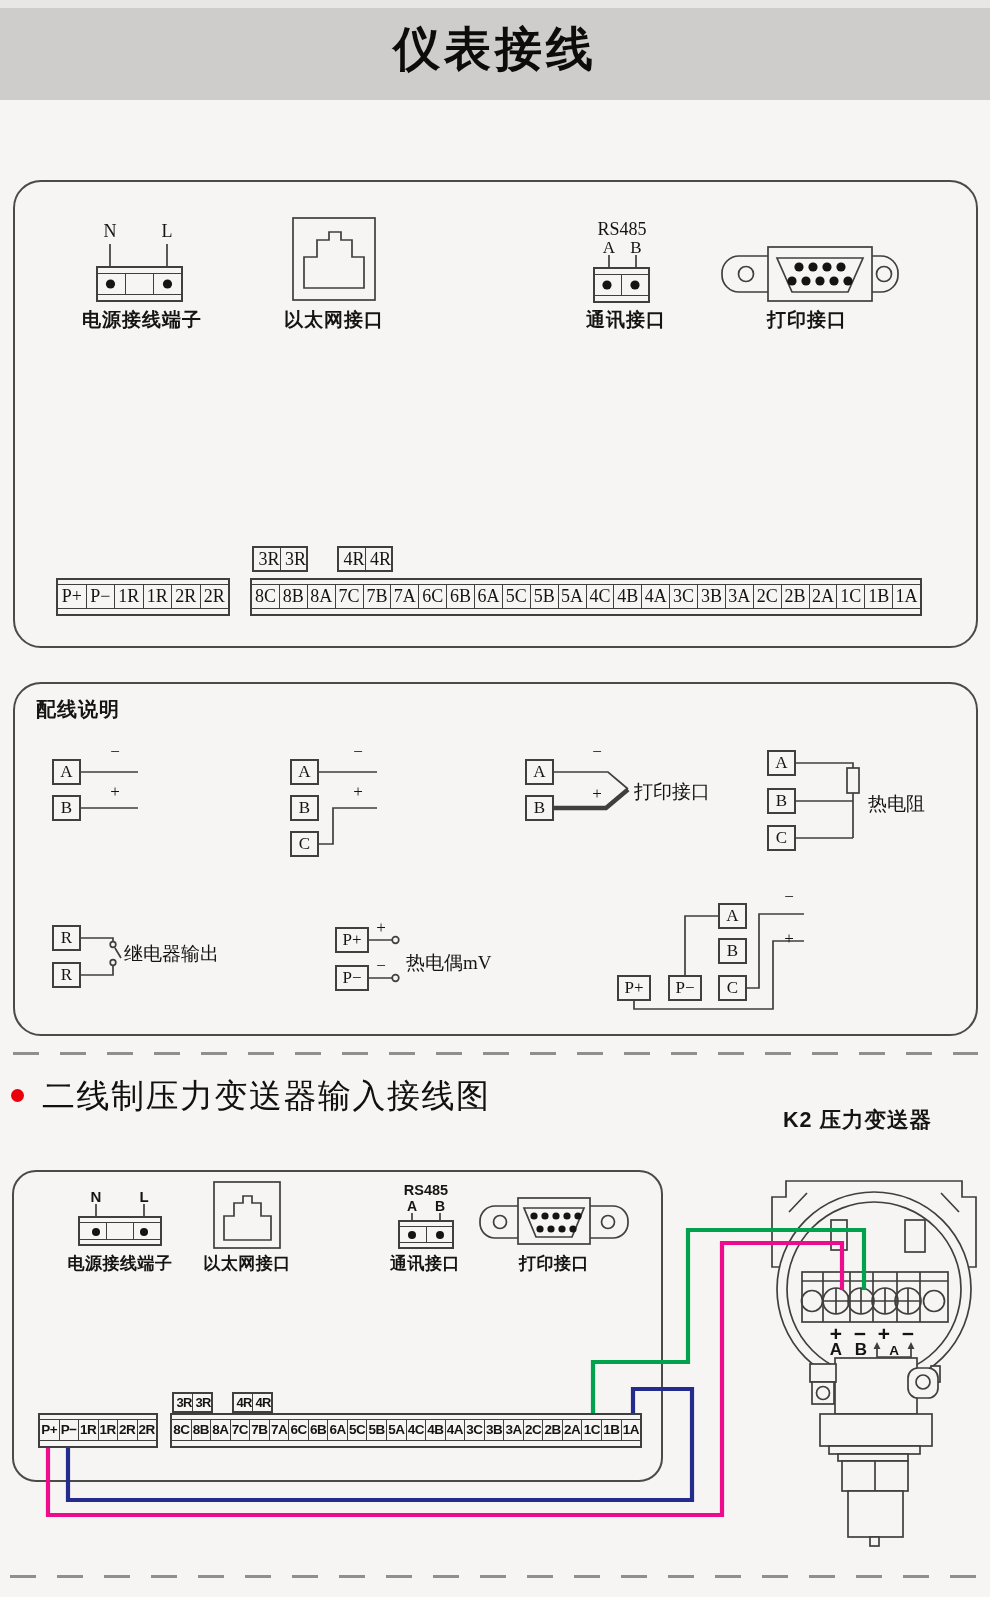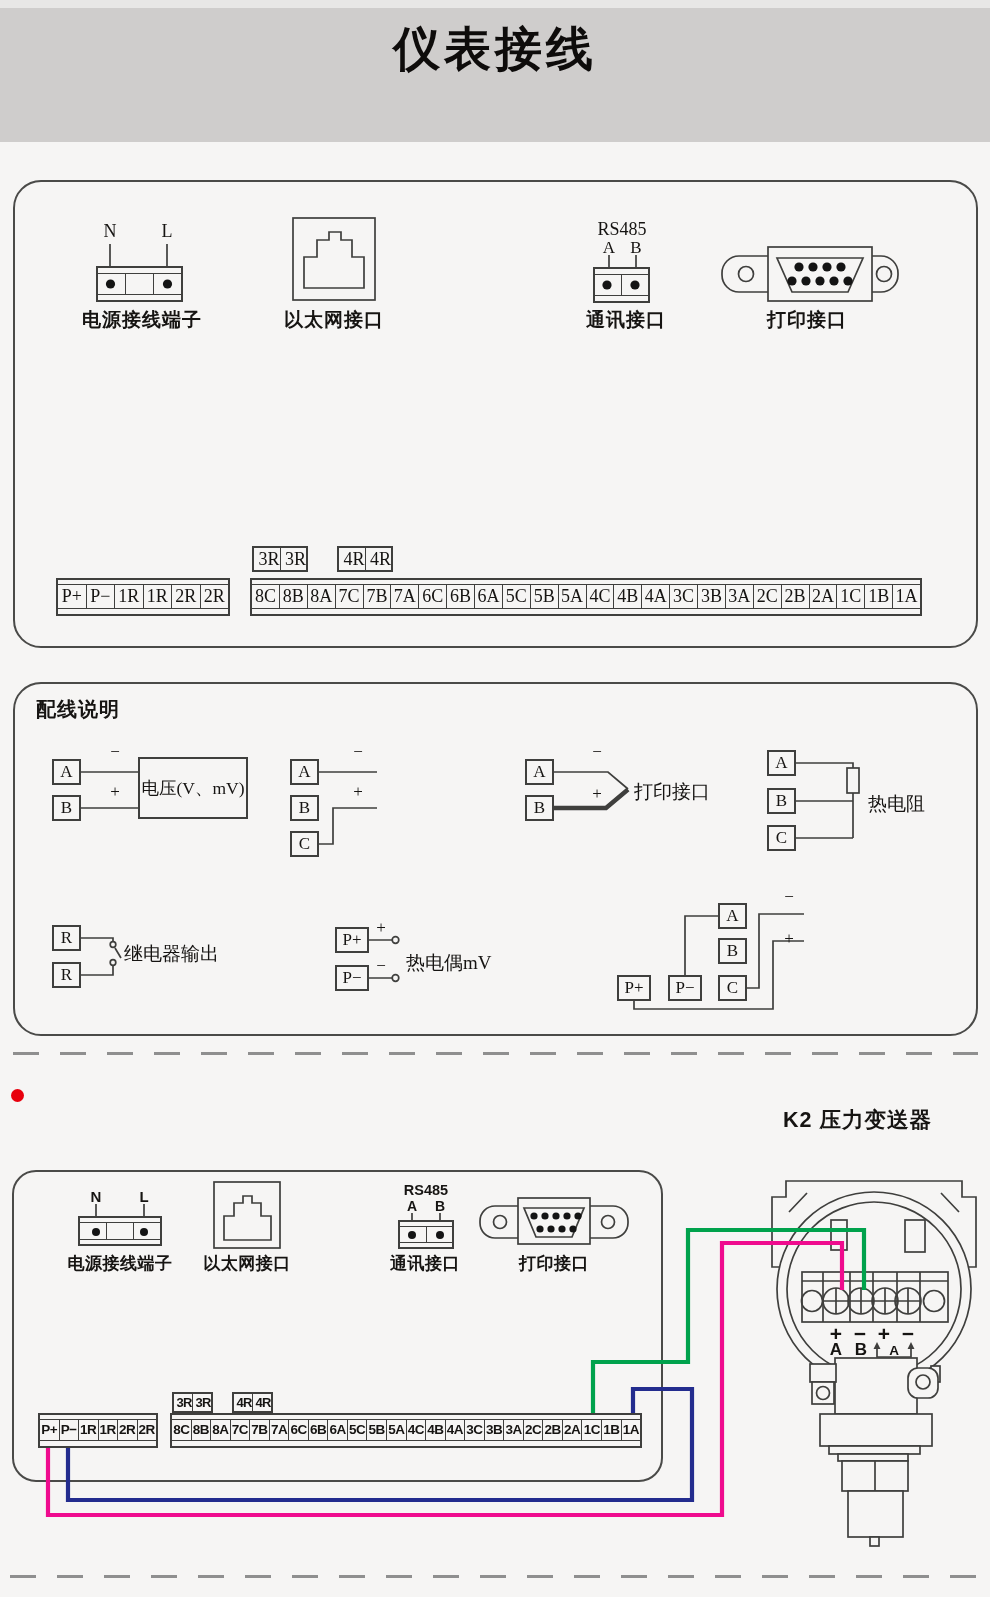--- a/index.html
+++ b/index.html
@@ -4,21 +4,21 @@
 <style>
   :root{ --ln:#3f3f3d; --bg:#f6f5f4; }
   html,body{margin:0;padding:0;background:#fff;}
   .page{position:relative;width:990px;height:1597px;background:var(--bg);overflow:hidden;
         font-family:"Liberation Sans","DejaVu Sans",sans-serif;color:#161412;}
   .abs{position:absolute;}
   svg.layer{position:absolute;left:0;top:0;}
 
   
   .topstrip{position:absolute;left:0;top:0;width:990px;height:8px;background:#e8e7e6;}
-  .banner{position:absolute;left:0;top:8px;width:990px;height:134px;background:#cfcdcc;text-align:center;}
+  .banner{position:absolute;left:0;top:8px;width:990px;height:92px;background:#cfcdcc;text-align:center;}
   .banner .t{font-size:47px;font-weight:800;letter-spacing:4px;padding-top:10px;color:#0e0c0b;}
   .banner .s{font-size:21px;margin-top:-8px;color:#0e0c0b;}
   .sec-title{position:absolute;left:0;top:126px;width:934px;text-align:center;font-size:28px;font-weight:700;color:#0e0c0b;}
 
   
   .rbox{position:absolute;border:2px solid #4a4a48;border-radius:28px;box-sizing:border-box;}
 
   
   .strip{position:absolute;border:2px solid var(--ln);box-sizing:border-box;}
   .strip .top{height:4px;border-bottom:1.6px solid var(--ln);}
@@ -308,21 +308,20 @@
     <div class="bot"></div>
   </div>
 
   <div class="rbox" style="left:13px;top:682px;width:965px;height:354px;"></div>
   <div class="abs serif" style="left:36px;top:696px;font-size:20px;font-weight:600;letter-spacing:1px;">配线说明</div>
 
   <div class="sbox" style="left:52px;top:759px;">A</div>
   <div class="sbox" style="left:52px;top:795px;">B</div>
   <div class="sg" style="left:104px;top:742px;">−</div>
   <div class="sg" style="left:104px;top:782px;">+</div>
-  <div class="bigbox" style="left:138px;top:757px;width:110px;height:62px;">电压(V、mV)</div>
 
   <div class="sbox" style="left:290px;top:759px;">A</div>
   <div class="sbox" style="left:290px;top:795px;">B</div>
   <div class="sbox" style="left:290px;top:831px;">C</div>
   <div class="sg" style="left:347px;top:742px;">−</div>
   <div class="sg" style="left:347px;top:782px;">+</div>
 
   <div class="sbox" style="left:525px;top:759px;">A</div>
   <div class="sbox" style="left:525px;top:795px;">B</div>
   <div class="sg" style="left:586px;top:742px;">−</div>
@@ -347,20 +346,21 @@
   <div class="sbox" style="left:718px;top:903px;">A</div>
   <div class="sbox" style="left:718px;top:938px;">B</div>
   <div class="sbox" style="left:718px;top:975px;">C</div>
   <div class="sbox sboxw" style="left:617px;top:975px;">P+</div>
   <div class="sbox sboxw" style="left:668px;top:975px;">P−</div>
   <div class="sg" style="left:778px;top:887px;">−</div>
   <div class="sg" style="left:778px;top:929px;">+</div>
 
   <div class="dash" style="left:13px;top:1052px;width:965px;"></div>
   <div class="bullet" style="left:11px;top:1089px;"></div>
+  <div class="btitle" style="left:42px;top:1074px;">二线制压力变送器输入接线图</div>
   <div class="k2" style="left:783px;top:1105px;">K2 压力变送器</div>
 
   <div class="rbox" style="left:12px;top:1170px;width:651px;height:312px;border-radius:24px;"></div>
 
   <div class="pin" style="left:82px;top:1188px;width:28px;font-size:15px;font-weight:700;">N</div>
   <div class="pin" style="left:130px;top:1188px;width:28px;font-size:15px;font-weight:700;">L</div>
   <div class="tblock" style="left:78px;top:1216px;width:84px;">
     <div class="tp" style="height:4px;"></div>
     <div class="md" style="height:16px;">
         <div></div>

